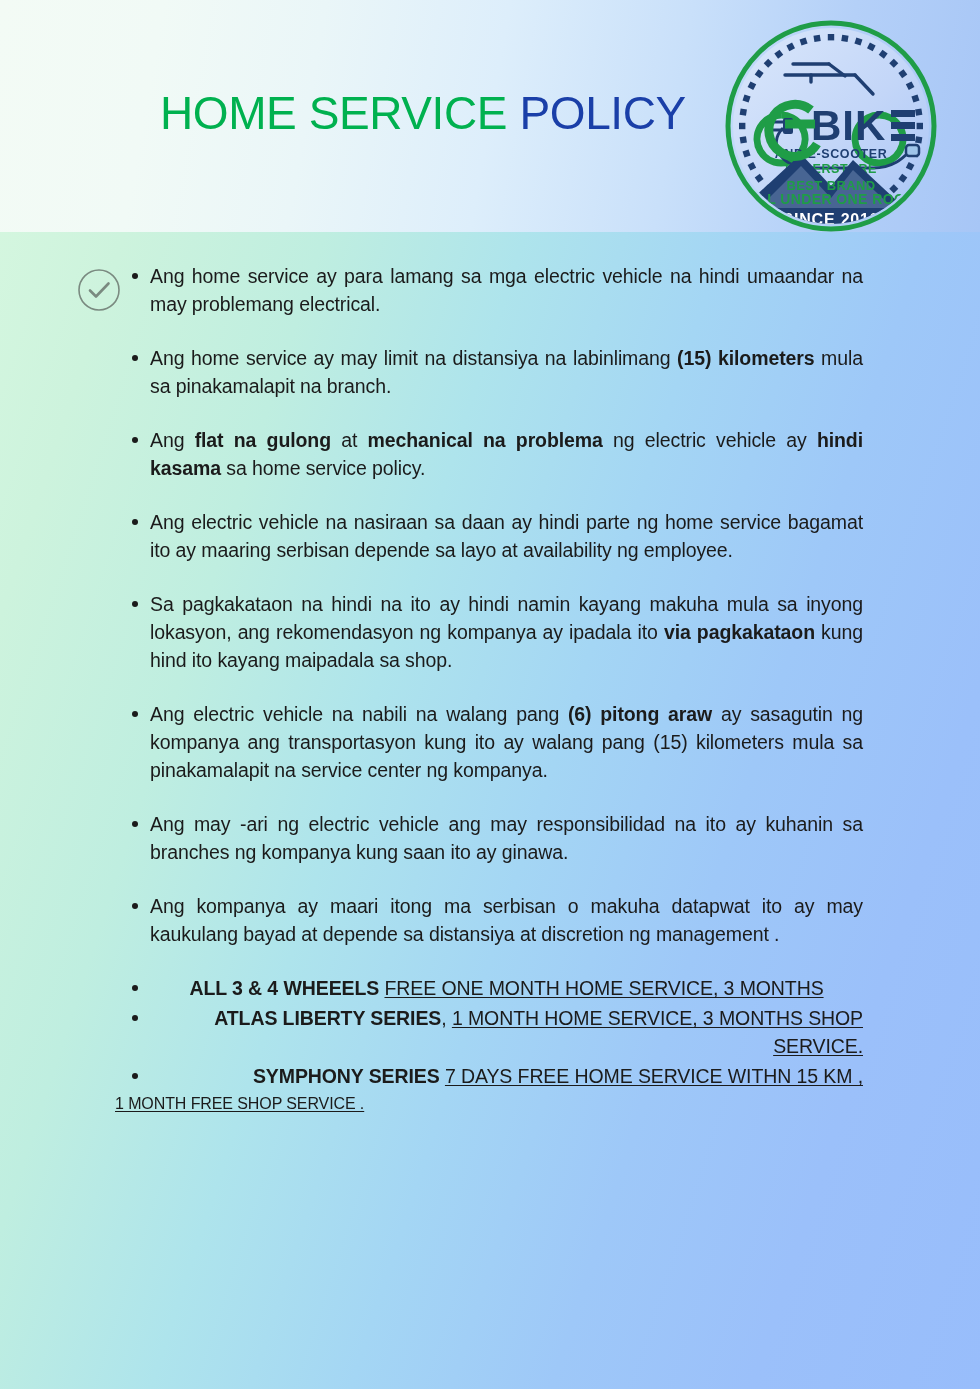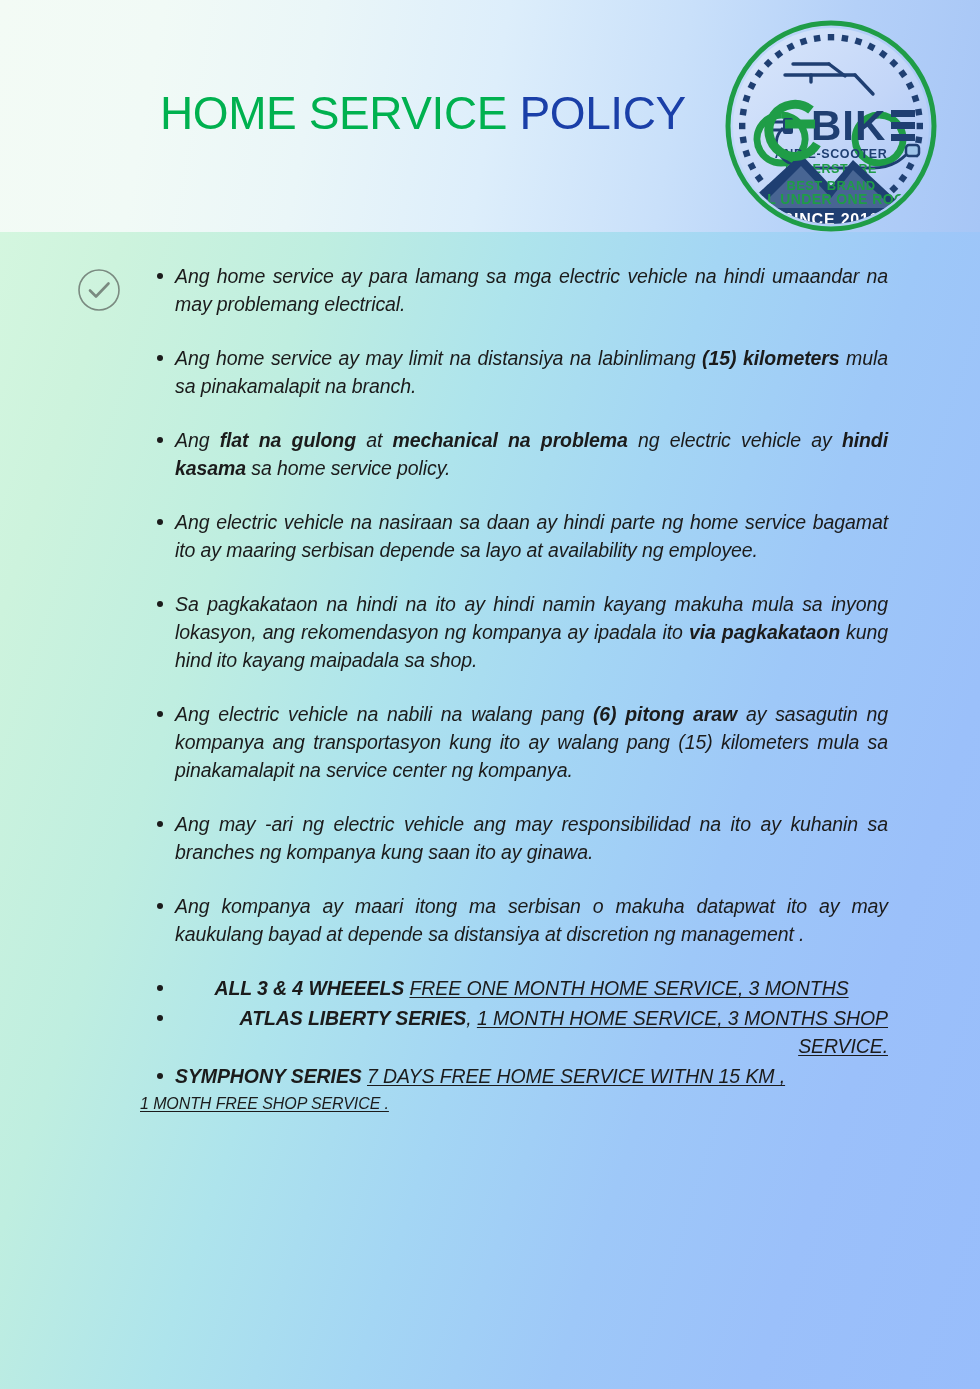--- a/index.html
+++ b/index.html
@@ -76,25 +76,24 @@
     left: 77px;
     top: 268px;
     width: 44px;
     height: 44px;
   }
   #check-icon svg { display: block; width: 44px; height: 44px; }
 
   
   #content {
     position: absolute;
-    left: 140px;
+    left: 115px;
     top: 262px;
     width: 748px;
     color: #1b1b1b;
-    font-style: italic;
   }
 
   ul.policy-list {
     list-style: none;
     margin: 0;
     padding: 0;
   }
 
   li.policy-item {
     position: relative;
@@ -346,18 +345,18 @@
         <li class="policy-item"><span>Ang home service ay para lamang sa mga electric vehicle na hindi umaandar na may problemang electrical.</span></li>
         <li class="policy-item"><span> Ang home service ay may limit na distansiya na labinlimang </span><b>(15) kilometers</b><span> mula sa pinakamalapit na branch.</span></li>
         <li class="policy-item"><span>Ang </span><b>flat na gulong</b><span> at </span><b>mechanical na problema</b><span> ng electric vehicle ay </span><b>hindi kasama</b><span> sa home service policy.</span></li>
         <li class="policy-item"><span>Ang electric vehicle na nasiraan sa daan ay hindi parte ng home service bagamat ito ay maaring serbisan depende sa layo at availability ng employee.</span></li>
         <li class="policy-item"><span>Sa pagkakataon na hindi na ito ay hindi namin kayang makuha mula sa inyong lokasyon, ang rekomendasyon ng kompanya ay ipadala ito </span><b>via pagkakataon</b><span> kung hind ito kayang maipadala sa shop.</span></li>
         <li class="policy-item"><span>Ang electric vehicle na nabili na walang pang </span><b>(6) pitong araw</b><span> ay sasagutin ng kompanya ang transportasyon kung ito ay walang pang (15) kilometers mula sa pinakamalapit na service center ng kompanya.</span></li>
         <li class="policy-item"><span>Ang may -ari ng electric vehicle ang may responsibilidad na ito ay kuhanin sa branches ng kompanya kung saan ito ay ginawa.</span></li>
         <li class="policy-item"><span>Ang kompanya ay maari itong ma serbisan o makuha datapwat ito ay may kaukulang bayad at depende sa distansiya at discretion ng management .</span></li>
         <li class="policy-item tight" style="text-align: center;"><b> ALL 3 &amp; 4 WHEEELS </b><u>FREE ONE MONTH HOME SERVICE, 3 MONTHS</u></li>
         <li class="policy-item tight" style="text-align: right;"><b>ATLAS LIBERTY SERIES</b><span>, </span><u>1 MONTH HOME SERVICE,  3 MONTHS SHOP SERVICE.</u></li>
-        <li class="policy-item tight" style="text-align: left;"><b>SYMPHONY SERIES </b><u>7 DAYS FREE HOME SERVICE WITHN 15 KM ,</u></li>
+        <li class="policy-item tight" style="text-align: right;"><b>SYMPHONY SERIES </b><u>7 DAYS FREE HOME SERVICE WITHN 15 KM ,</u></li>
       </ul>
     <div id="trailing-line">1 MONTH FREE SHOP SERVICE .</div>
   </div>
 
 </div>
 
 </body></html>

